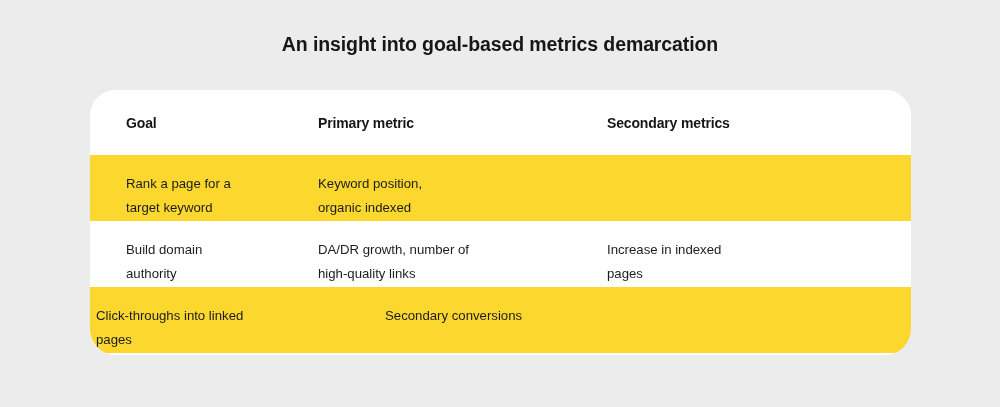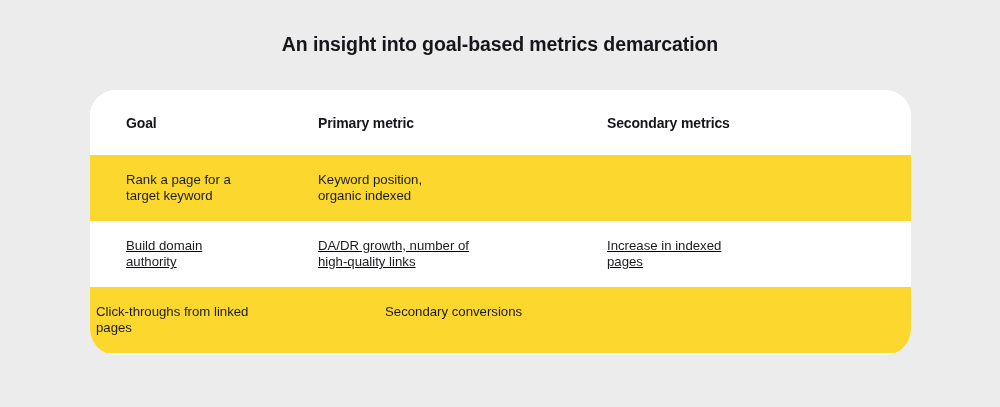--- a/index.html
+++ b/index.html
@@ -56,21 +56,21 @@
   }
 
   .row-body {
     height: 66px;
     align-items: flex-start;
     padding-top: 17px;
     box-sizing: border-box;
   }
 
   .row-yellow { background: #fcd82e; }
-  .row-white  { background: #ffffff; text-decoration: underline; }
+  .row-white  { background: #ffffff; }
 
   .cell {
     box-sizing: border-box;
     padding-right: 14px;
   }
 
   .col-0 { width: 222px; padding-left: 36px; }
   .col-1 { width: 295px; padding-left: 6px; }
   .col-2 { width: 304px; padding-left: 0px; }
 
@@ -79,21 +79,21 @@
     font-weight: bold;
     color: #15161a;
     letter-spacing: -0.15px;
     white-space: nowrap;
   }
 
   .body-text {
     font-size: 13.2px;
     font-weight: normal;
     color: #1b1c20;
-    line-height: 16px;
+    line-height: 24px;
     white-space: pre-line;
   }
 </style>
 </head>
 <body>
 
 <div class="page">
 
   <div class="page-title">An insight into goal-based metrics demarcation</div>
 
@@ -132,21 +132,21 @@
 high-quality links</div>
       </div>
       <div class="cell col-2">
         <div class="body-text">Increase in indexed
 pages</div>
       </div>
     </div>
 
     <div class="row row-body row-yellow">
       <div class="cell col-1">
-        <div class="body-text">Click-throughs from linked
+        <div class="body-text">Click-throughs into linked
 pages</div>
       </div>
       <div class="cell col-2">
         <div class="body-text">Secondary conversions</div>
       </div>
     </div>
 
   </div>
 </div>
 

